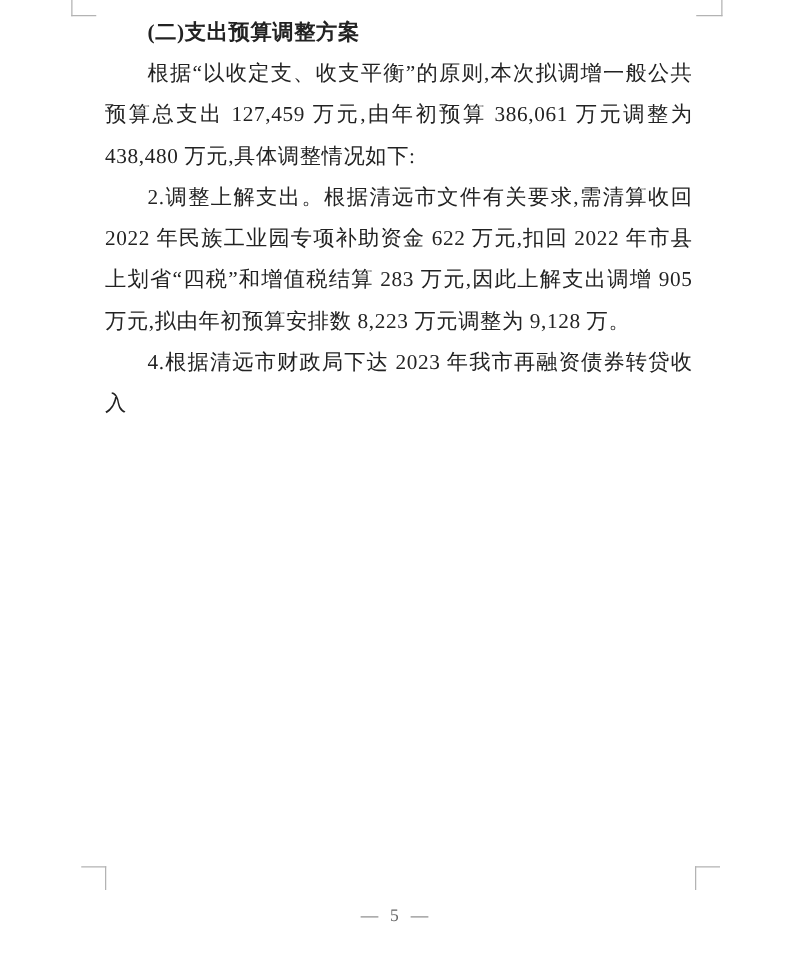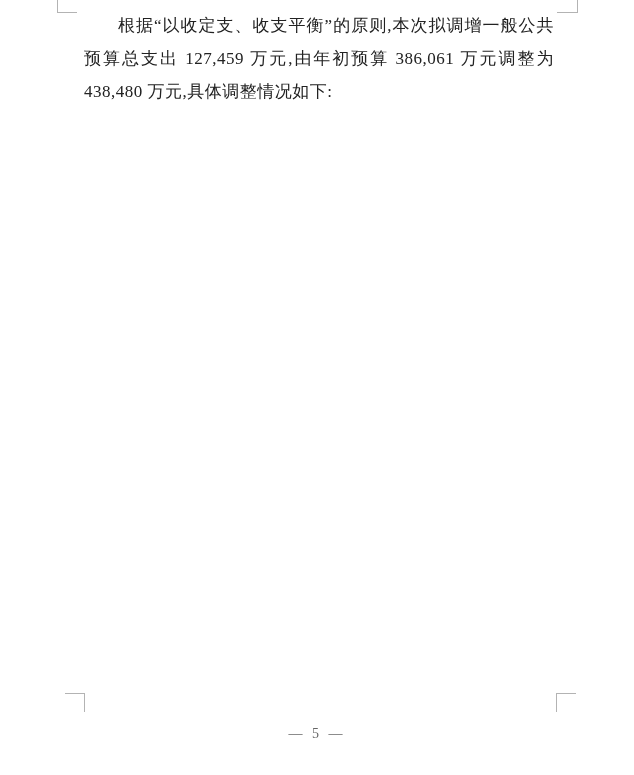--- a/index.html
+++ b/index.html
@@ -72,18 +72,21 @@
 <body>
 
 <div class="page">
 
   <div class="crop crop-tl"></div>
   <div class="crop crop-tr"></div>
   <div class="crop crop-bl"></div>
   <div class="crop crop-br"></div>
 
   <div class="text-area">
+    <h2 class="heading">(二)支出预算调整方案</h2>
     <p class="body-para">根据“以收定支、收支平衡”的原则,本次拟调增一般公共预算总支出 127,459 万元,由年初预算 386,061 万元调整为 438,480 万元,具体调整情况如下:</p>
+    <p class="body-para">2.调整上解支出。根据清远市文件有关要求,需清算收回 2022 年民族工业园专项补助资金 622 万元,扣回 2022 年市县上划省“四税”和增值税结算 283 万元,因此上解支出调增 905 万元,拟由年初预算安排数 8,223 万元调整为 9,128 万。</p>
+    <p class="body-para">4.根据清远市财政局下达 2023 年我市再融资债券转贷收入</p>
   </div>
 
   <div class="footer">— 5 —</div>
 
 </div>
 
 </body></html>

